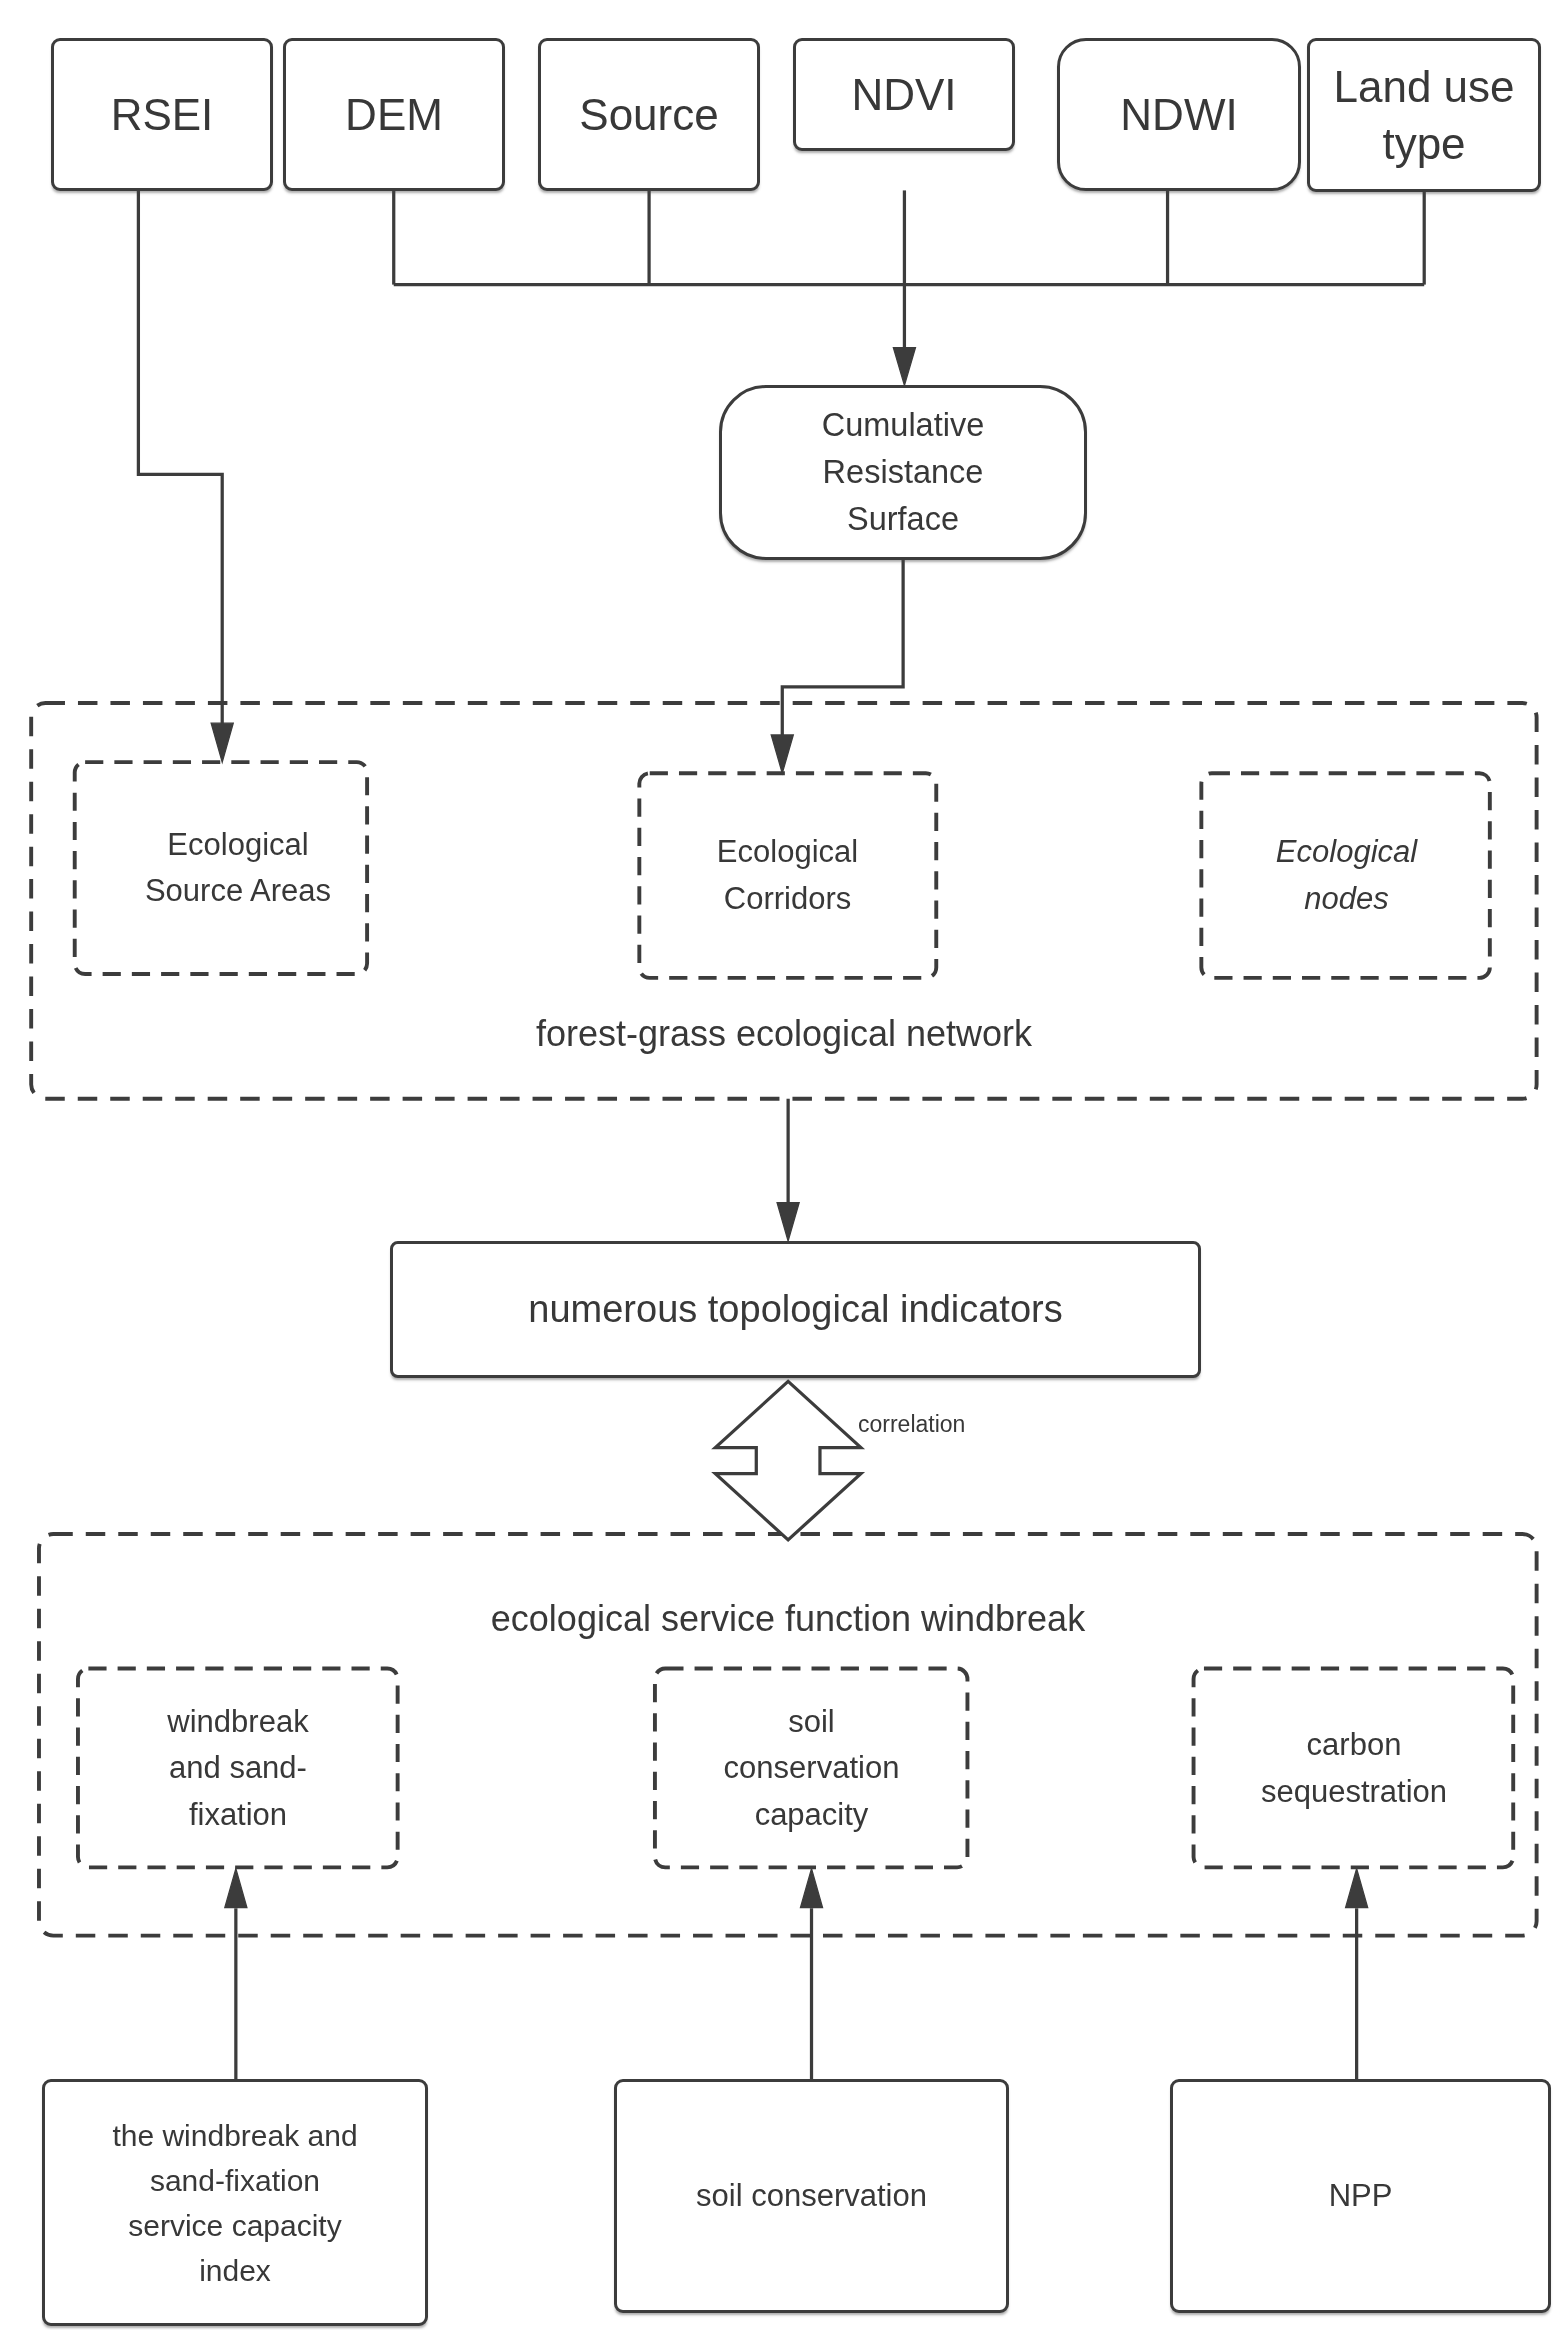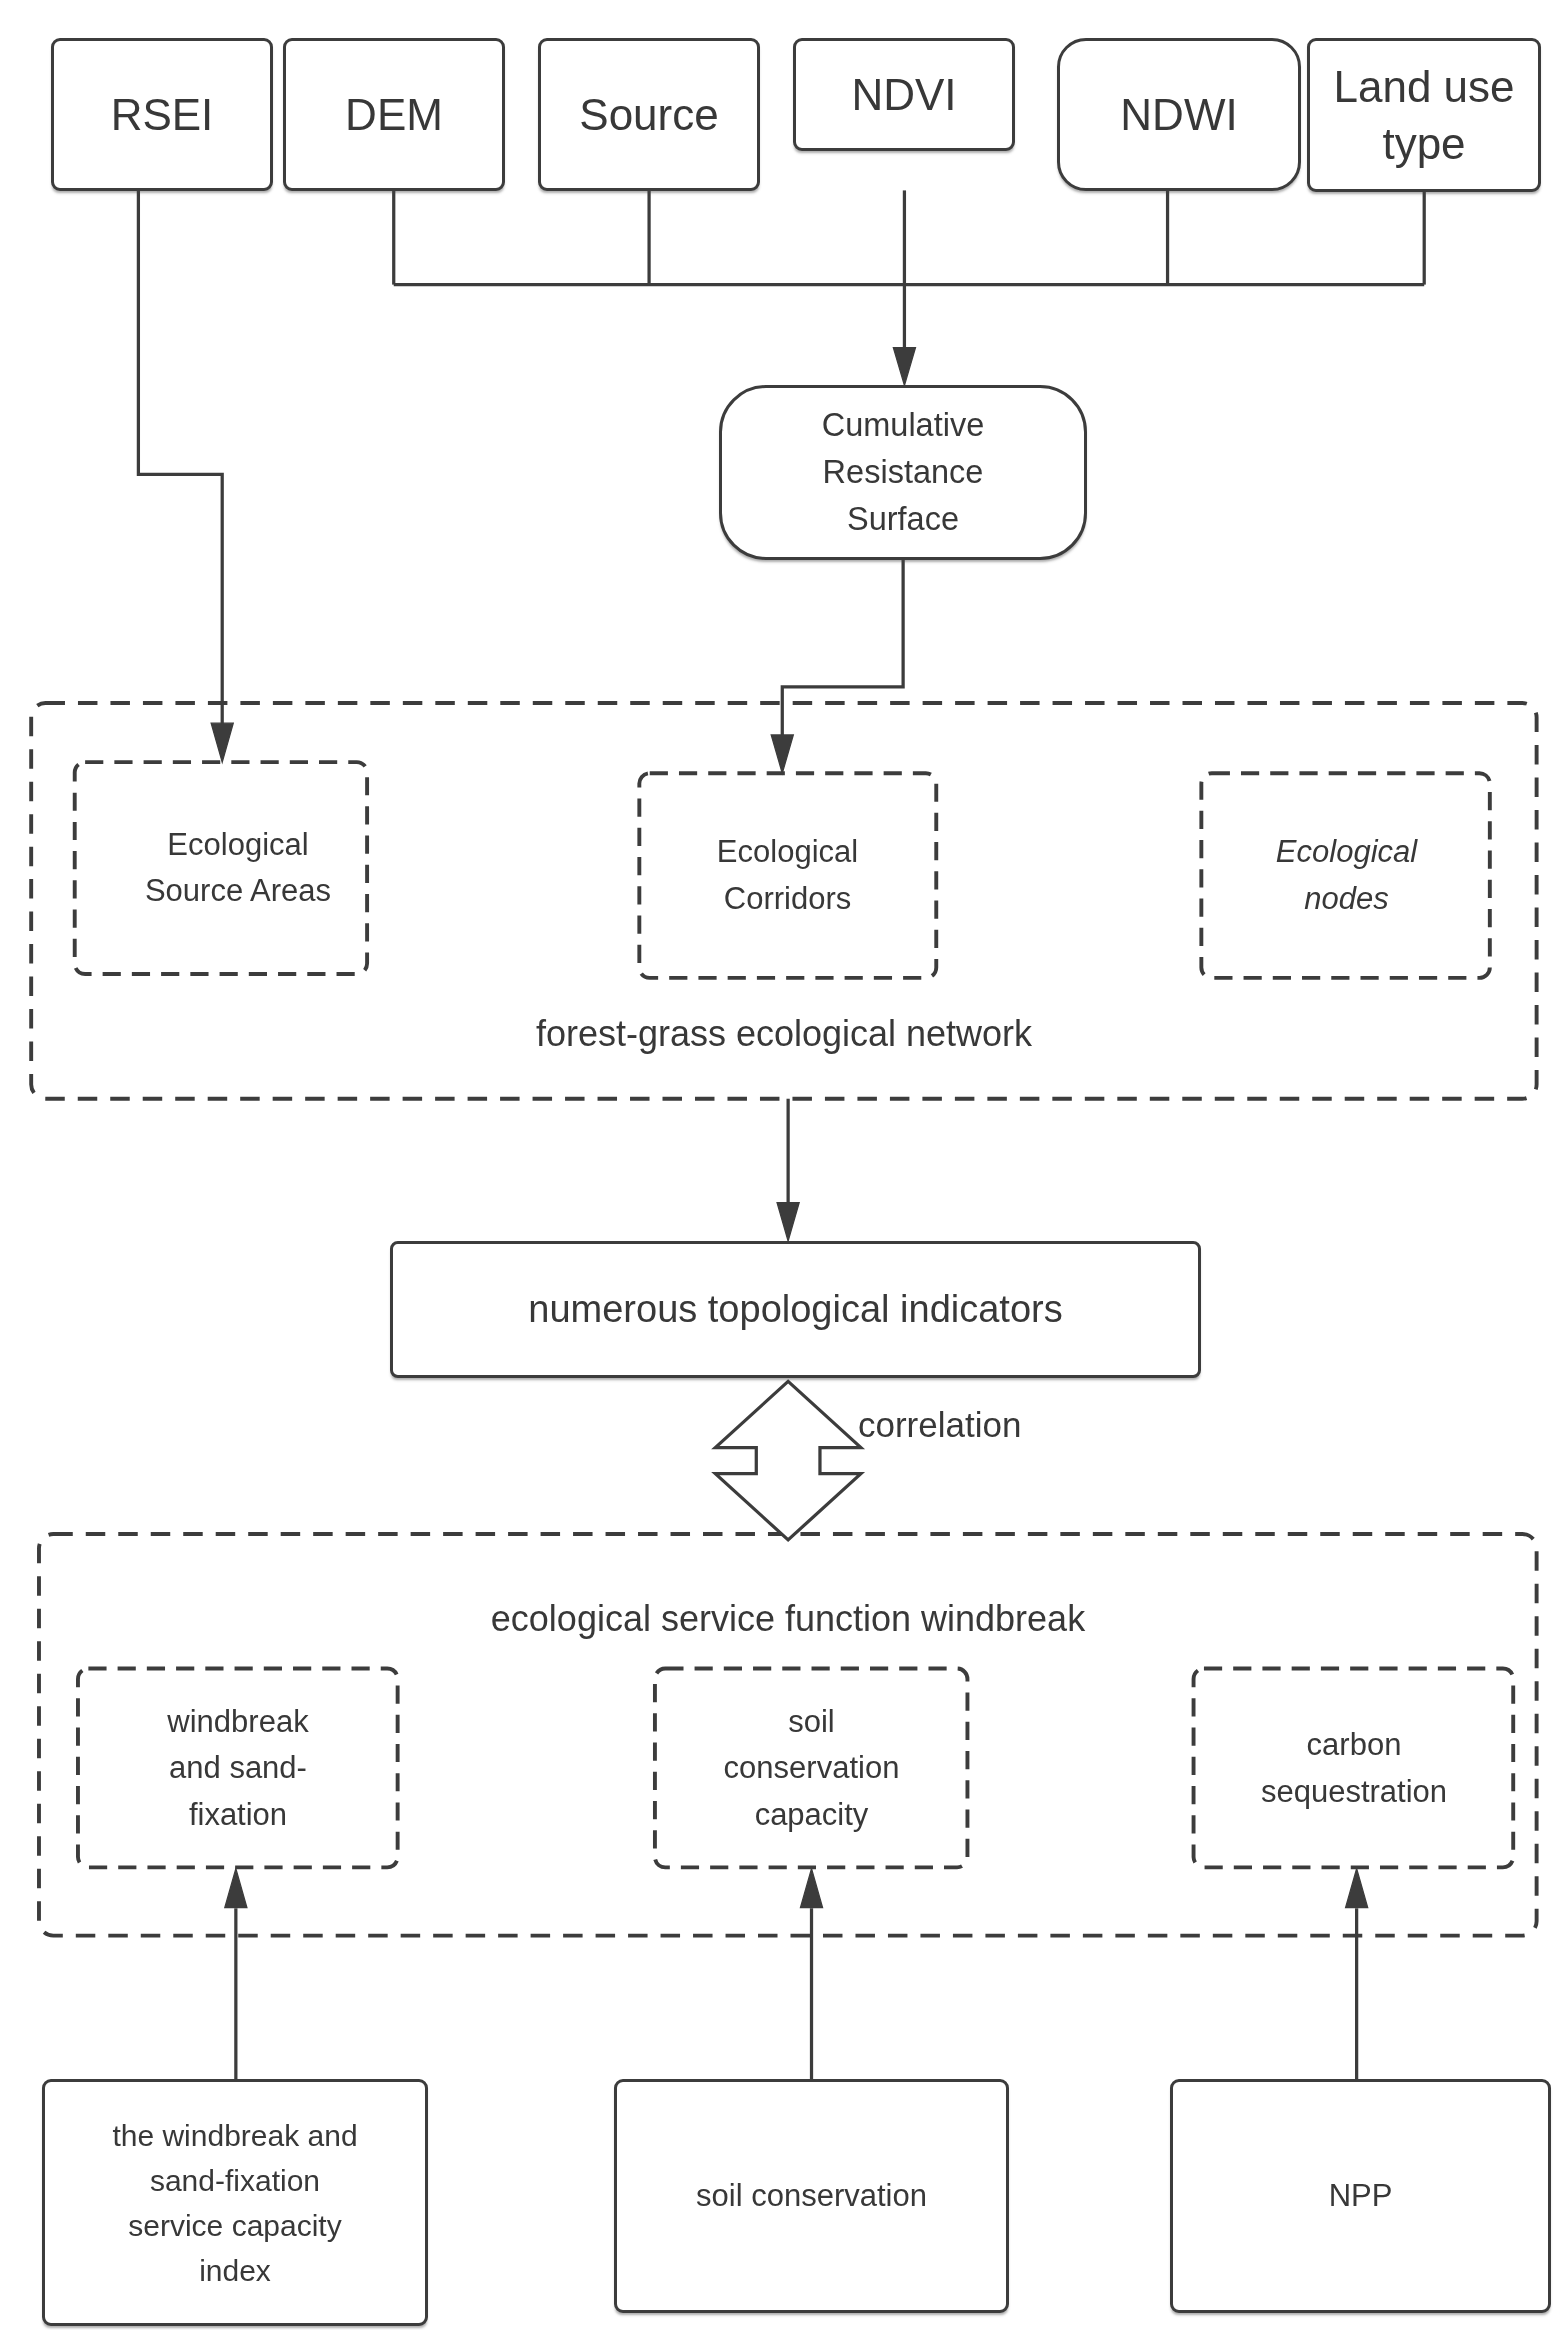--- a/index.html
+++ b/index.html
@@ -18,21 +18,21 @@
   .toprow{font-size:44px;line-height:1.3;}
   .rounded{border-radius:47px;font-size:32.5px;line-height:1.45;}
   .wide{font-size:38px;line-height:1.2;}
   .bottomrow{font-size:31px;line-height:1.5;}
   .lbl{
     position:absolute;z-index:2;display:flex;align-items:center;justify-content:center;
     text-align:center;background:transparent;
   }
   .dashlbl{font-size:31px;line-height:1.5;}
   .ctitle{font-size:36px;line-height:1.2;}
-  .corr{font-size:35px;line-height:45px;justify-content:flex-start;text-align:left;}
+  .corr{font-size:23px;line-height:45px;justify-content:flex-start;text-align:left;}
 </style>
 </head>
 <body>
 
 <div class="canvas">
 
   <svg class="wires" width="1560" height="2330" viewBox="0 0 2401 3586">
     <g stroke="#3c3c3c" stroke-width="5" fill="none">
 
       <path d="M213 293 V730 H342 V1116"></path>

